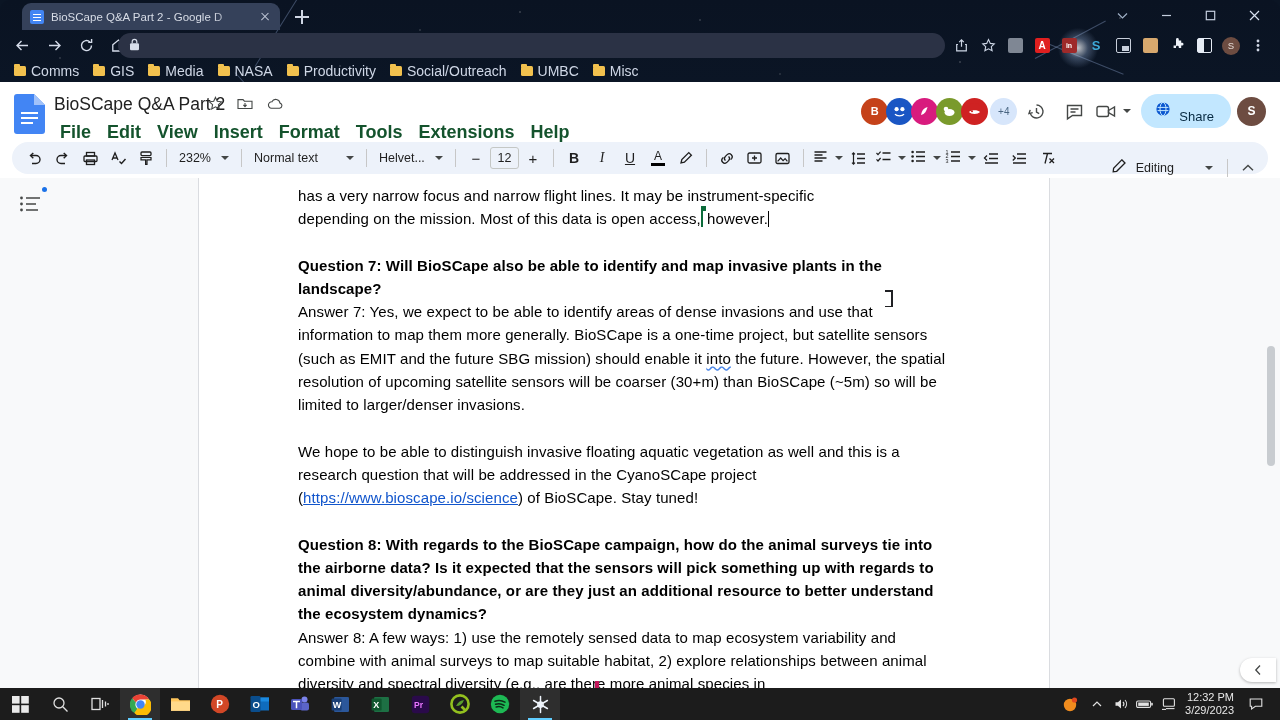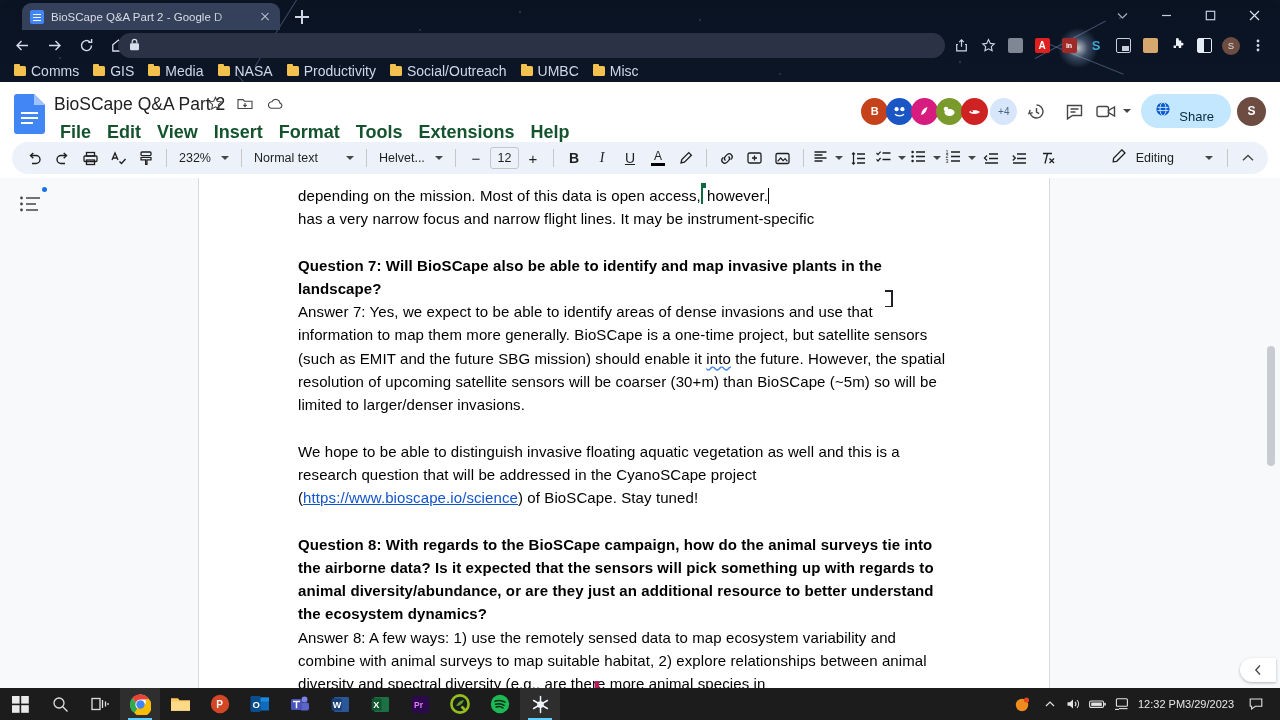--- a/index.html
+++ b/index.html
@@ -132,21 +132,21 @@
     background:#edf2fa; border-radius:18px; display:flex; align-items:center; padding:0 8px; gap:0;
   }
   .tb { height:28px; min-width:28px; display:flex; align-items:center; justify-content:center; border-radius:4px; padding:0 3px; }
   .tb-sep { width:1px; height:18px; background:#c7c7c7; margin:0 6px; }
   .tb-zoom { font-size:12.5px; color:#1f1f1f; padding:0 4px 0 8px; }
   .tb-drop { display:flex; align-items:center; gap:6px; padding:0 6px; height:26px; border-radius:4px; }
   .tb-drop .txt { font-size:12.5px; color:#1f1f1f; white-space:nowrap; }
   .caret { width:0;height:0;border-left:4px solid transparent;border-right:4px solid transparent;border-top:4px solid #444746; }
   .fontsize-box { width:29px; height:22px; border:1px solid #c4c7c5; border-radius:3px; display:flex; align-items:center; justify-content:center;
                   font-size:12.5px; color:#1f1f1f; }
-  .tb-right { position:absolute; right:6px; top:2px; display:flex; align-items:center; gap:2px; }
+  .tb-right { position:absolute; right:6px; top:12px; display:flex; align-items:center; gap:2px; }
   .mode-chip { display:flex; align-items:center; gap:9px; padding:0 8px; height:28px; }
   .mode-chip .lbl { font-size:12.5px; color:#1f1f1f; }
 
   
   .canvas { position:absolute; left:0; top:96px; width:1280px; height:510px; background:#f8f9fa; overflow:hidden; }
   .outline-btn { position:absolute; left:18px; top:14px; width:26px; height:26px; }
   .outline-dot { position:absolute; left:42px; top:9px; width:5px; height:5px; border-radius:50%; background:#1b72e8; }
 
   .page {
     position:absolute; left:199px; top:0; width:850px; min-height:510px;
@@ -182,21 +182,21 @@
   
   .taskbar {
     position:absolute; left:0; top:688px; width:1280px; height:32px;
     background:#1c1c1c; display:flex; align-items:center;
   }
   .tb-item { width:40px; height:32px; display:flex; align-items:center; justify-content:center; position:relative; }
   .tb-item.active { background:#2e2e2e; }
   .tb-item.active::after { content:""; position:absolute; bottom:0; left:8px; width:24px; height:2px; background:#60cdff; }
   .tray { position:absolute; right:0; top:0; height:32px; display:flex; align-items:center; gap:0; }
   .tray-ic { width:24px; height:32px; display:flex; align-items:center; justify-content:center; }
-  .clock { display:flex; align-items:flex-end; justify-content:flex-start; padding:0 10px 0 4px; line-height:1.15; }
+  .clock { display:flex; flex-direction:column; align-items:flex-end; justify-content:flex-start; padding:0 10px 0 4px; line-height:1.15; }
   .clock div { font-size:11px; color:#e8e8e8; }
   .show-desktop { width:12px; height:32px; }
 </style>
 </head>
 <body>
 
 <div class="browser">
 
   <div class="streak" style="left:235px; top:72px; width:120px; transform:rotate(48deg);"></div>
   <div class="streak" style="left:255px; top:66px; width:95px; transform:rotate(-58deg);"></div>
@@ -650,22 +650,22 @@
             <circle cx="3.5" cy="18" r="1.4" fill="#444746"></circle>
             <path d="M8 6h14M8 12h10M8 18h12" stroke="#444746" stroke-width="1.7"></path>
           </svg>
       </div>
       <div class="outline-dot"></div>
 
       <div class="page">
         <div class="page-inner">
           <div style="height:6px"></div>
 
+          <p class="docline p">has a very narrow focus and narrow flight lines. It may be instrument-specific</p>
           <p class="docline p"><span>depending on the mission. Most of this data is open access,</span><span class="collab-caret" style="position:relative;display:inline-block;vertical-align:-3px;height:16px;width:2px;"></span><span> however.</span><span class="caret-bar"></span></p>
-          <p class="docline p">has a very narrow focus and narrow flight lines. It may be instrument-specific</p>
 
           <div class="spacer"></div>
 
           <p class="docline p bold">Question 7: Will BioSCape also be able to identify and map invasive plants in the landscape?</p>
           <p class="docline p"><span>Answer 7: Yes, we expect to be able to identify areas of dense invasions and use that information to map them more generally. BioSCape is a one-time project, but satellite sensors (such as EMIT and the future SBG mission) should enable it </span><span class="squiggle">into</span><span> the future. However, the spatial resolution of upcoming satellite sensors will be coarser (30+m) than BioSCape (~5m) so will be limited to larger/denser invasions.</span></p>
 
           <div class="spacer"></div>
 
           <p class="docline p"><span>We hope to be able to distinguish invasive floating aquatic vegetation as well and this is a research question that will be addressed in the CyanoSCape project (</span><a class="link" href="#">https://www.bioscape.io/science</a><span>) of BioSCape. Stay tuned!</span></p>
 

